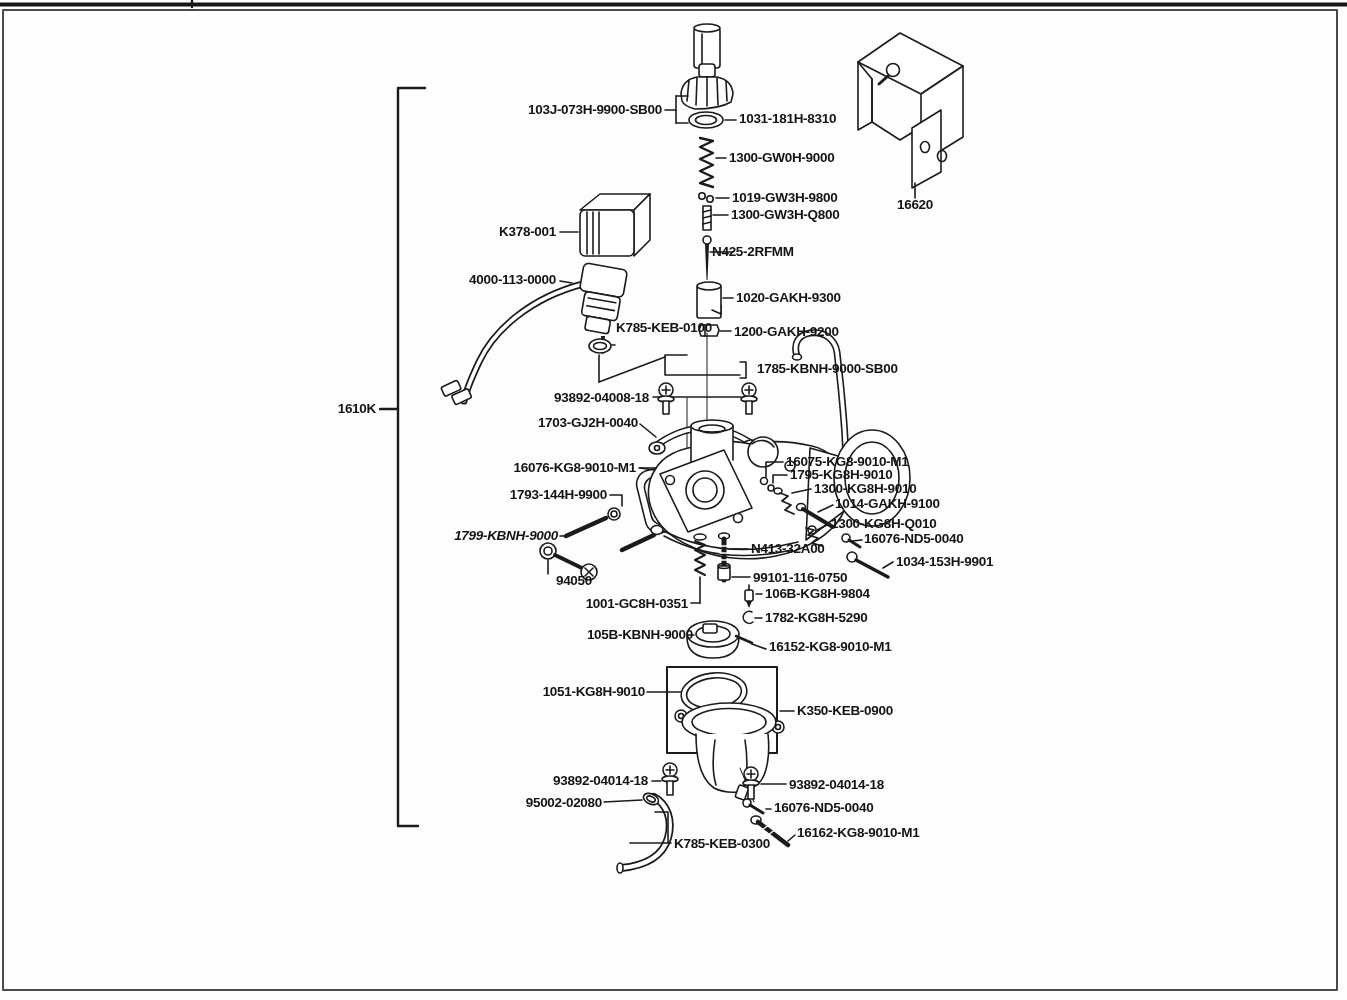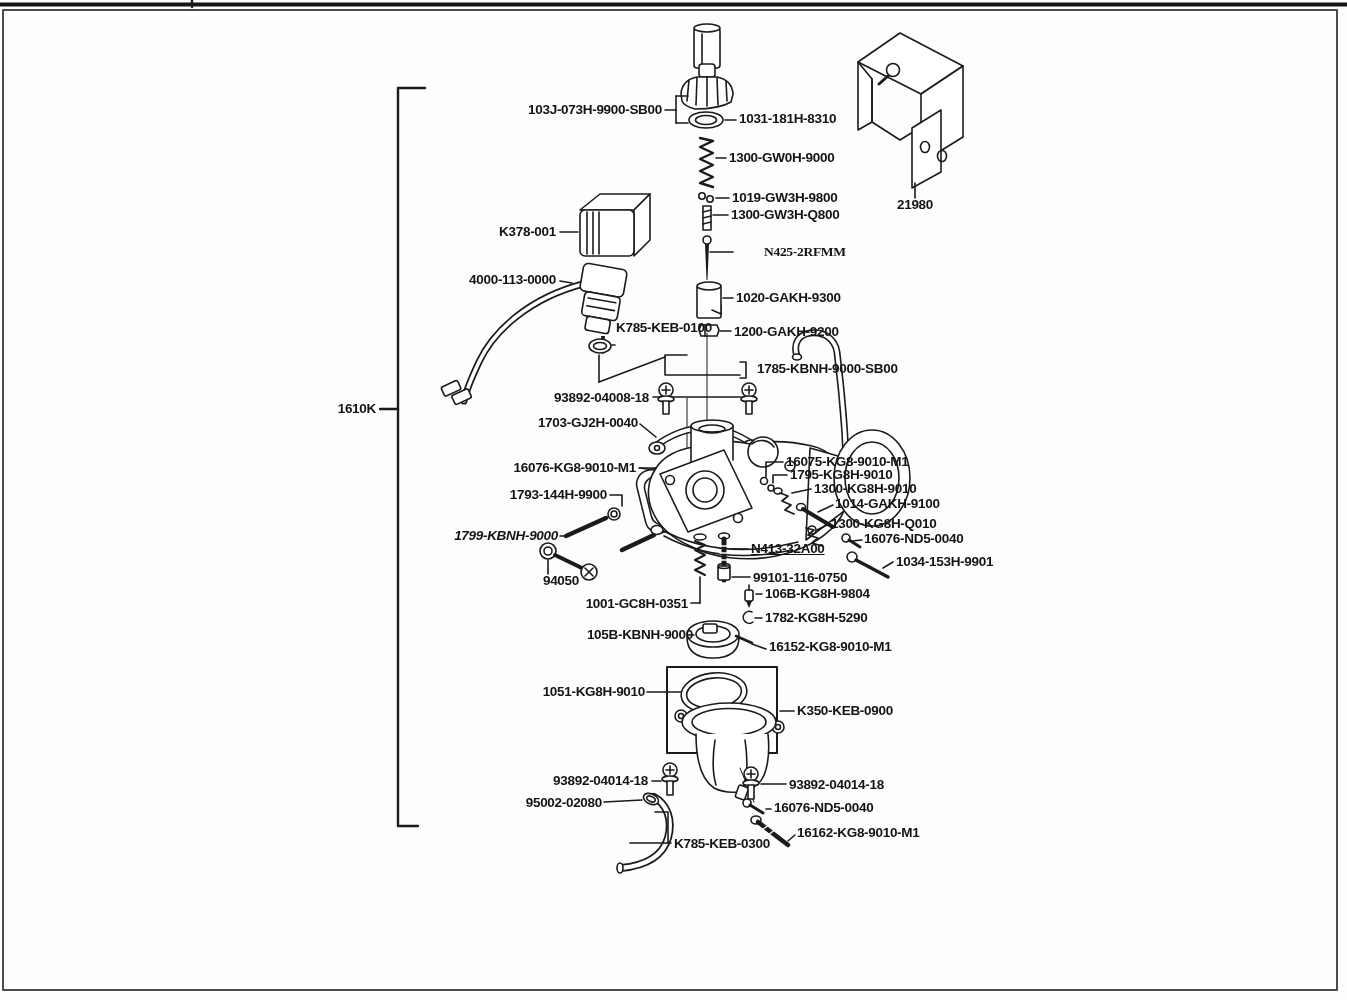--- a/index.html
+++ b/index.html
@@ -345,45 +345,45 @@
     </g>
 
   </svg>
 
   <div style="position:absolute;left:0;top:0;width:1347px;height:988px;">
       <div class="part-label end" style="left: 662px; top: 102px;">103J-073H-9900-SB00</div>
       <div class="part-label" style="left: 739px; top: 111px;">1031-181H-8310</div>
       <div class="part-label" style="left: 729px; top: 150px;">1300-GW0H-9000</div>
       <div class="part-label" style="left: 732px; top: 190px;">1019-GW3H-9800</div>
       <div class="part-label" style="left: 731px; top: 207px;">1300-GW3H-Q800</div>
-      <div class="part-label" style="left: 764px; top: 244px; font-family: Liberation Serif, serif;">N425-2RFMM</div>
+      <div class="part-label" style="left: 712px; top: 244px;">N425-2RFMM</div>
       <div class="part-label" style="left: 736px; top: 290px;">1020-GAKH-9300</div>
       <div class="part-label" style="left: 734px; top: 324px;">1200-GAKH-9200</div>
-      <div class="part-label" style="left: 897px; top: 197px;">21980</div>
+      <div class="part-label" style="left: 897px; top: 197px;">16620</div>
       <div class="part-label end" style="left: 556px; top: 224px;">K378-001</div>
       <div class="part-label end" style="left: 556px; top: 272px;">4000-113-0000</div>
       <div class="part-label" style="left: 616px; top: 320px;">K785-KEB-0100</div>
       <div class="part-label" style="left: 757px; top: 361px;">1785-KBNH-9000-SB00</div>
       <div class="part-label end" style="left: 649px; top: 390px;">93892-04008-18</div>
       <div class="part-label end" style="left: 638px; top: 415px;">1703-GJ2H-0040</div>
       <div class="part-label end" style="left: 636px; top: 460px;">16076-KG8-9010-M1</div>
       <div class="part-label end" style="left: 607px; top: 487px;">1793-144H-9900</div>
       <div class="part-label end" style="left: 558px; top: 528px; font-style: italic;">1799-KBNH-9000</div>
-      <div class="part-label end" style="left: 579px; top: 573px; text-align: center;">94050</div>
+      <div class="part-label end" style="left: 592px; top: 573px; text-align: center;">94050</div>
       <div class="part-label end" style="left: 688px; top: 596px;">1001-GC8H-0351</div>
       <div class="part-label end" style="left: 693px; top: 627px;">105B-KBNH-9000</div>
       <div class="part-label" style="left: 769px; top: 639px;">16152-KG8-9010-M1</div>
       <div class="part-label" style="left: 786px; top: 454px;">16075-KG8-9010-M1</div>
       <div class="part-label" style="left: 790px; top: 467px;">1795-KG8H-9010</div>
       <div class="part-label" style="left: 814px; top: 481px;">1300-KG8H-9010</div>
       <div class="part-label" style="left: 835px; top: 496px;">1014-GAKH-9100</div>
       <div class="part-label" style="left: 831px; top: 516px;">1300-KG8H-Q010</div>
       <div class="part-label" style="left: 864px; top: 531px;">16076-ND5-0040</div>
       <div class="part-label" style="left: 896px; top: 554px;">1034-153H-9901</div>
-      <div class="part-label" style="left: 751px; top: 541px; text-decoration: underline;">N413-32A00</div>
+      <div class="part-label" style="left: 751px; top: 541px;">N413-32A00</div>
       <div class="part-label" style="left: 753px; top: 570px;">99101-116-0750</div>
       <div class="part-label" style="left: 765px; top: 586px;">106B-KG8H-9804</div>
       <div class="part-label" style="left: 765px; top: 610px;">1782-KG8H-5290</div>
       <div class="part-label end" style="left: 645px; top: 684px;">1051-KG8H-9010</div>
       <div class="part-label" style="left: 797px; top: 703px;">K350-KEB-0900</div>
       <div class="part-label end" style="left: 648px; top: 773px;">93892-04014-18</div>
       <div class="part-label" style="left: 789px; top: 777px;">93892-04014-18</div>
       <div class="part-label end" style="left: 602px; top: 795px;">95002-02080</div>
       <div class="part-label" style="left: 774px; top: 800px;">16076-ND5-0040</div>
       <div class="part-label" style="left: 797px; top: 825px;">16162-KG8-9010-M1</div>

